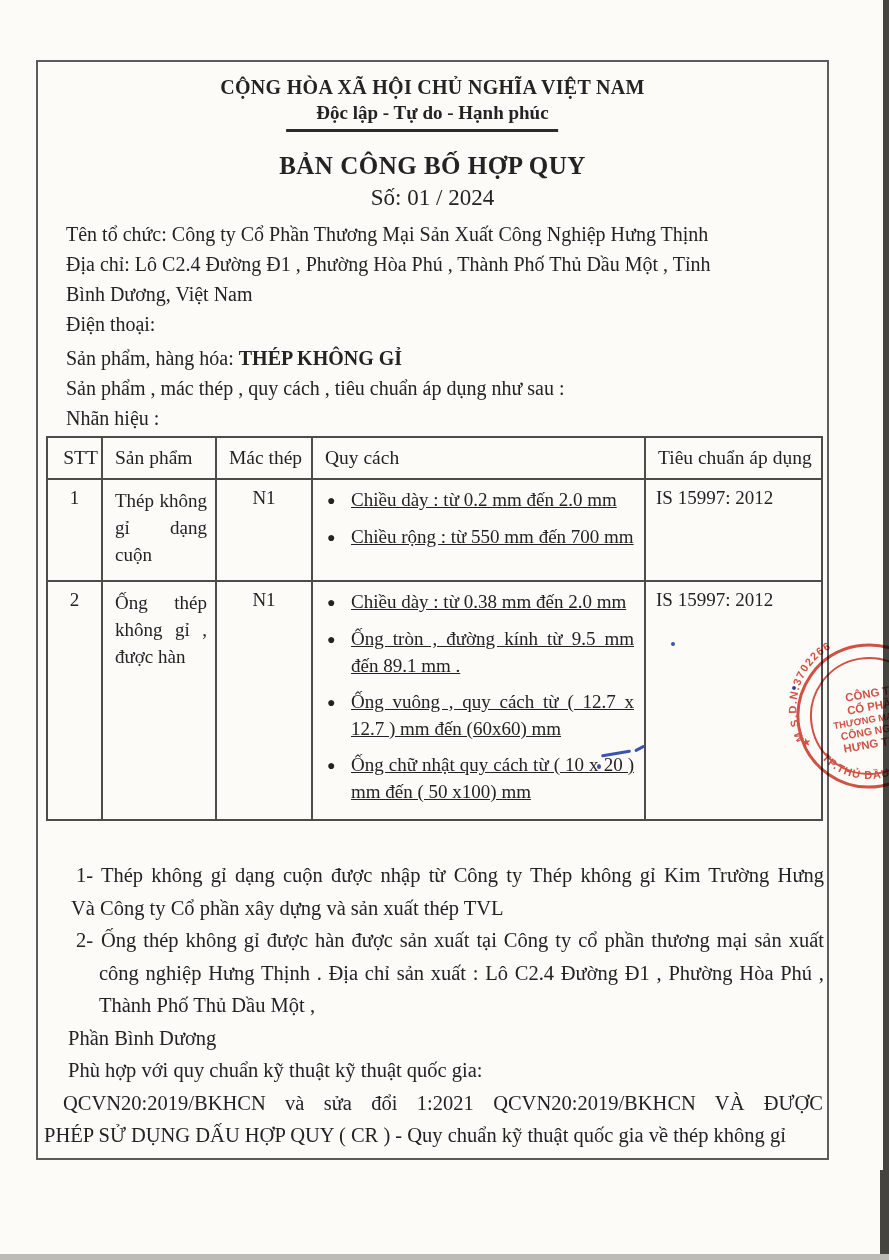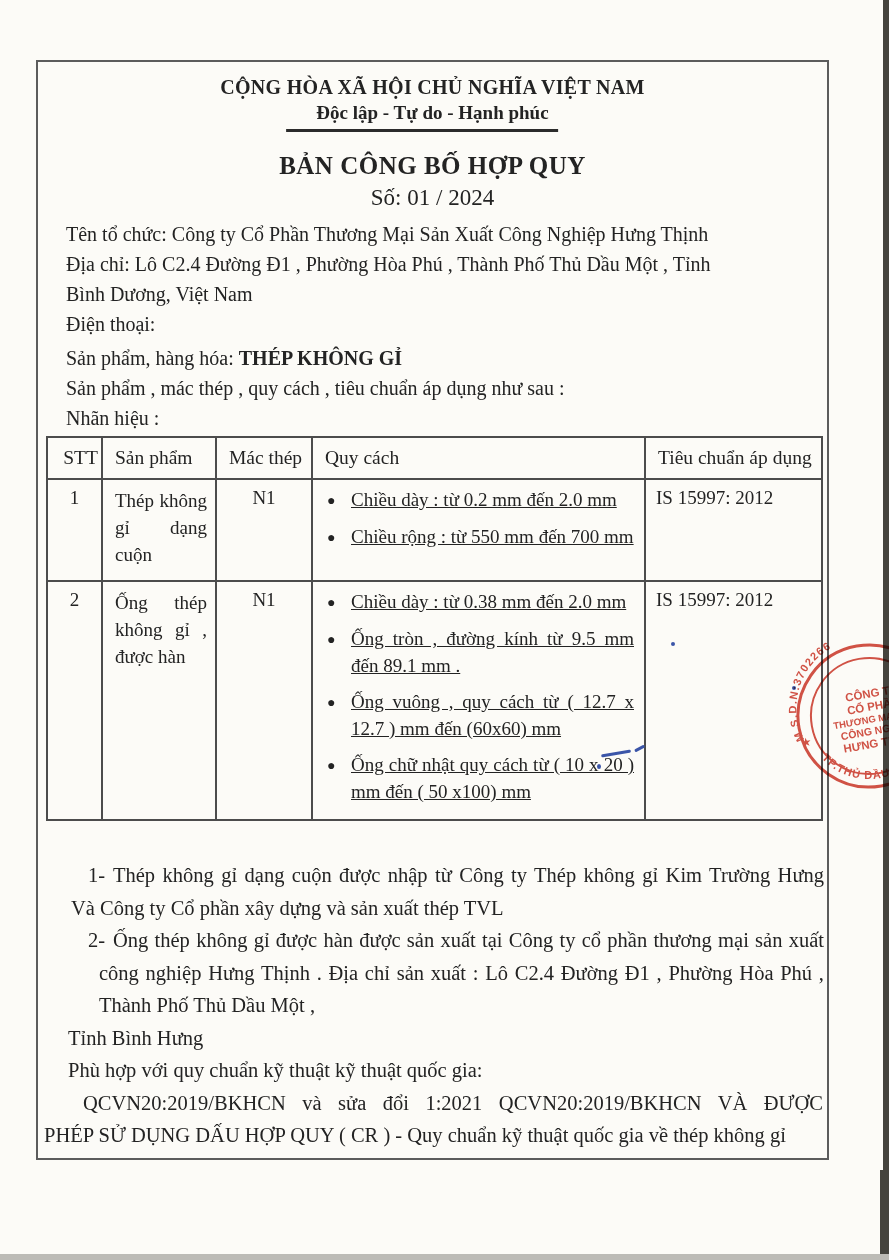--- a/index.html
+++ b/index.html
@@ -38,26 +38,26 @@
   td.product{padding:7px 8px 0 12px;text-align:justify;line-height:27px;}
   td.grade{text-align:center;padding-top:7px;}
   td.specs{padding:6px 8px 0 14px;}
   .spec-item{display:flex;margin-bottom:9px;line-height:27px;}
   .spec-bullet{width:24px;flex:none;font-size:14px;padding-top:1px;}
   .spec-text{flex:1;text-align:justify;padding-right:2px;text-decoration:underline;}
   td.standard{padding:7px 4px 0 10px;}
 
   .notes{margin-top:38px;font-size:20.5px;line-height:32.5px;}
   .ln-margin{padding-left:30px;}
-  .ln-list{padding-left:50px;}
+  .ln-list{padding-left:38px;}
   .ln-cont1{padding-left:33px;}
   .ln-cont2{padding-left:61px;}
   .ln-marker{display:inline-block;width:25px;}
   .just{text-align:justify;text-align-last:justify;padding-right:3px;}
-  .qcvn1{padding-left:45px;text-align:justify;text-align-last:justify;padding-right:4px;}
+  .qcvn1{padding-left:25px;text-align:justify;text-align-last:justify;padding-right:4px;}
   .qcvn2{padding-left:6px;}
 
   .stamp{
     position:absolute;left:787px;top:634px;z-index:5;
     transform:rotate(-10deg);opacity:.92;mix-blend-mode:multiply;
   }
   .stamp text{font-family:"Liberation Sans","DejaVu Sans",sans-serif;font-weight:bold;}
 
   .pen{position:absolute;background:#3b55a8;z-index:4;}
   .pen-dash{left:601px;top:752px;width:30px;height:2.5px;border-radius:2px;transform:rotate(-10deg);}
@@ -149,21 +149,21 @@
     </tr>
   </tbody>
     </table>
 
   <div class="notes">
     <div class="ln-list just"><span class="ln-marker">1-</span><span>Thép không gỉ dạng cuộn được nhập từ Công ty Thép không gỉ Kim Trường Hưng</span></div>
     <div class="ln-cont1">Và Công ty Cổ phần xây dựng và sản xuất thép TVL</div>
     <div class="ln-list just"><span class="ln-marker">2-</span><span>Ống thép không gỉ được hàn được sản xuất tại Công ty cổ phần thương mại sản xuất</span></div>
     <div class="ln-cont2 just">công nghiệp Hưng Thịnh . Địa chỉ sản xuất : Lô C2.4 Đường Đ1 , Phường Hòa Phú ,</div>
     <div class="ln-cont2">Thành Phố Thủ Dầu Một ,</div>
-    <div class="ln-margin">Tỉnh Bình Hưng</div>
+    <div class="ln-margin">Phần Bình Dương</div>
     <div class="ln-margin">Phù hợp với quy chuẩn kỹ thuật kỹ thuật quốc gia:</div>
     <div class="qcvn1">QCVN20:2019/BKHCN và sửa đổi 1:2021 QCVN20:2019/BKHCN VÀ ĐƯỢC</div>
     <div class="qcvn2">PHÉP SỬ DỤNG DẤU HỢP QUY ( CR ) -  Quy chuẩn kỹ thuật quốc gia về thép không gỉ</div>
   </div>
 
 </div>
 
 <svg class="stamp" width="164" height="164" viewBox="0 0 164 164">
   <circle cx="82" cy="82" r="71" fill="none" stroke="#cf4437" stroke-width="3"></circle>
   <circle cx="82" cy="82" r="58" fill="none" stroke="#cf4437" stroke-width="2"></circle>

